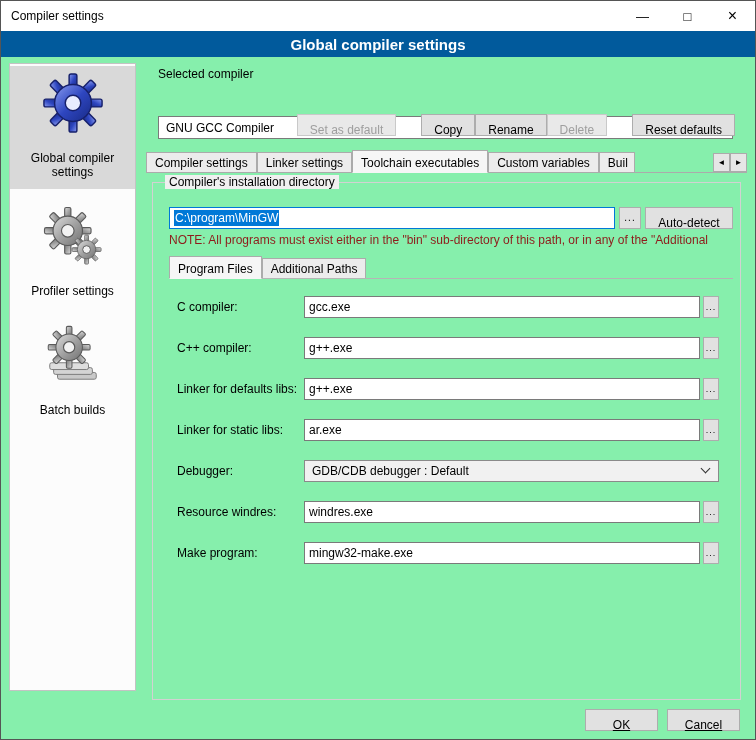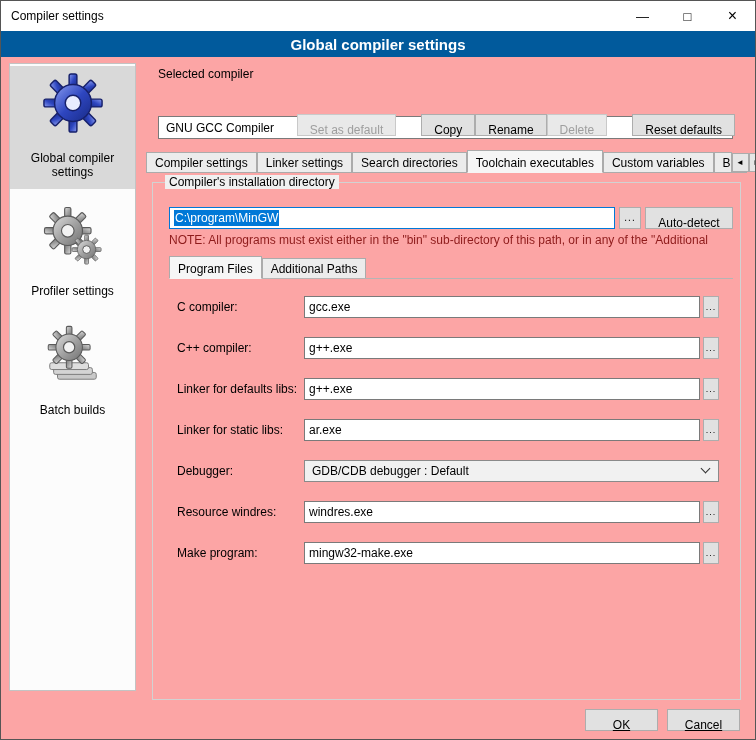--- a/index.html
+++ b/index.html
@@ -1,18 +1,18 @@
 <!DOCTYPE html>
 <html><head>
 <meta charset="utf-8">
 <style>
   html,body{margin:0;padding:0;background:#888;}
   *{box-sizing:border-box;}
   .window{
-    position:relative;width:756px;height:740px;background:#fca5a5;
+    position:relative;width:756px;height:740px;background:#86efac;
     border:1px solid #555;overflow:hidden;
     font-family:"Liberation Sans","DejaVu Sans",sans-serif;font-size:12px;color:#000;
   }
   
   .titlebar{position:absolute;left:0;top:0;right:0;height:30px;background:#fff;display:flex;align-items:center;}
   .titlebar .title{padding-left:10px;font-size:12px;}
   .win-controls{margin-left:auto;display:flex;height:100%;}
   .win-btn{width:45px;height:100%;display:flex;align-items:center;justify-content:center;font-size:13px;cursor:default;}
   .win-btn.close{font-size:16px;}
   
@@ -158,21 +158,20 @@
       <button class="btn">Copy</button>
       <button class="btn">Rename</button>
       <button class="btn disabled">Delete</button>
       <span class="gap"></span>
       <button class="btn">Reset defaults</button>
     </div>
 
     <div class="tabstrip">
       <div class="tab">Compiler settings</div>
       <div class="tab">Linker settings</div>
-      <div class="tab">Search directories</div>
       <div class="tab active">Toolchain executables</div>
       <div class="tab">Custom variables</div>
       <div class="tab clipped">Buil</div>
       <div class="tab-arrows">
         <div class="tab-arrow">◄</div>
         <div class="tab-arrow">►</div>
       </div>
     </div>
 
     <div class="groupbox">

